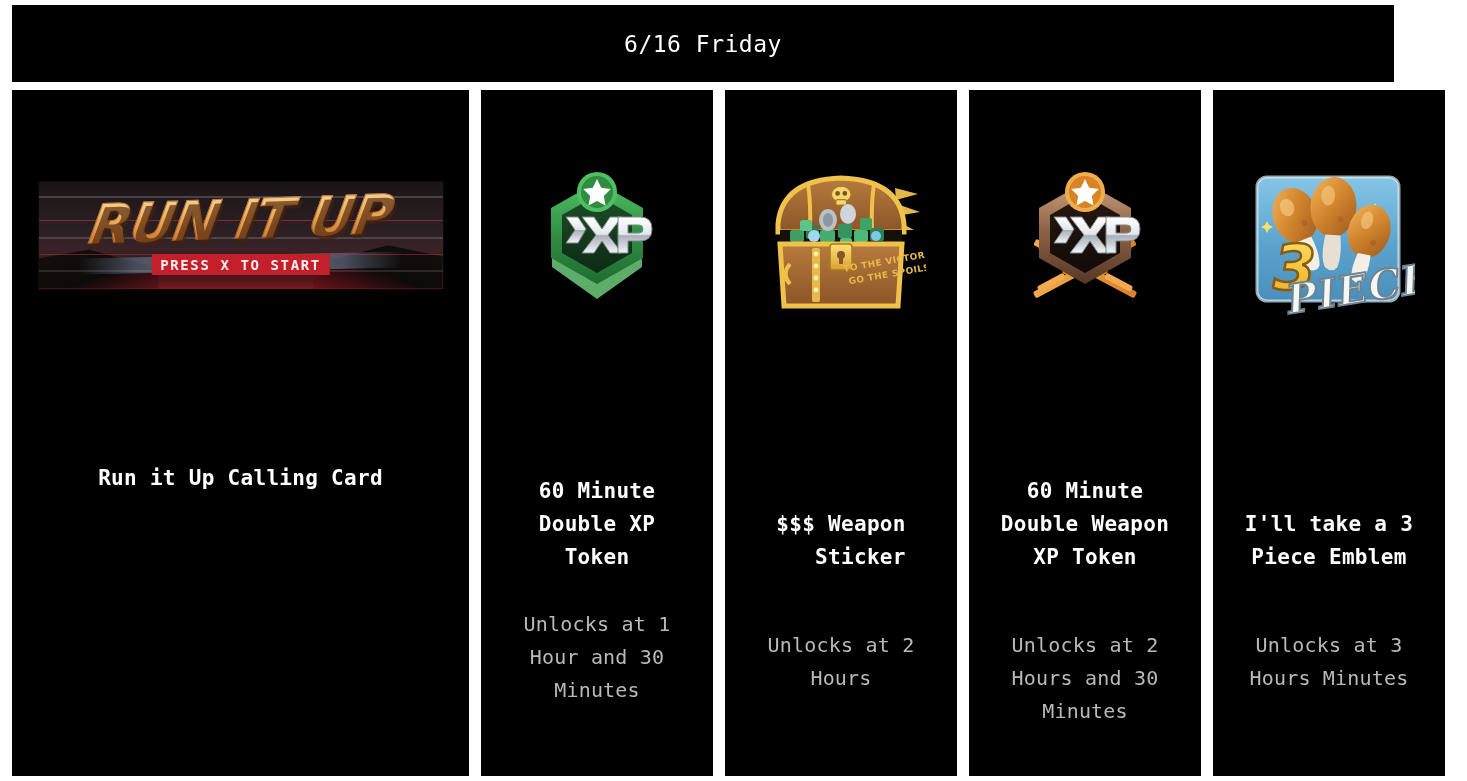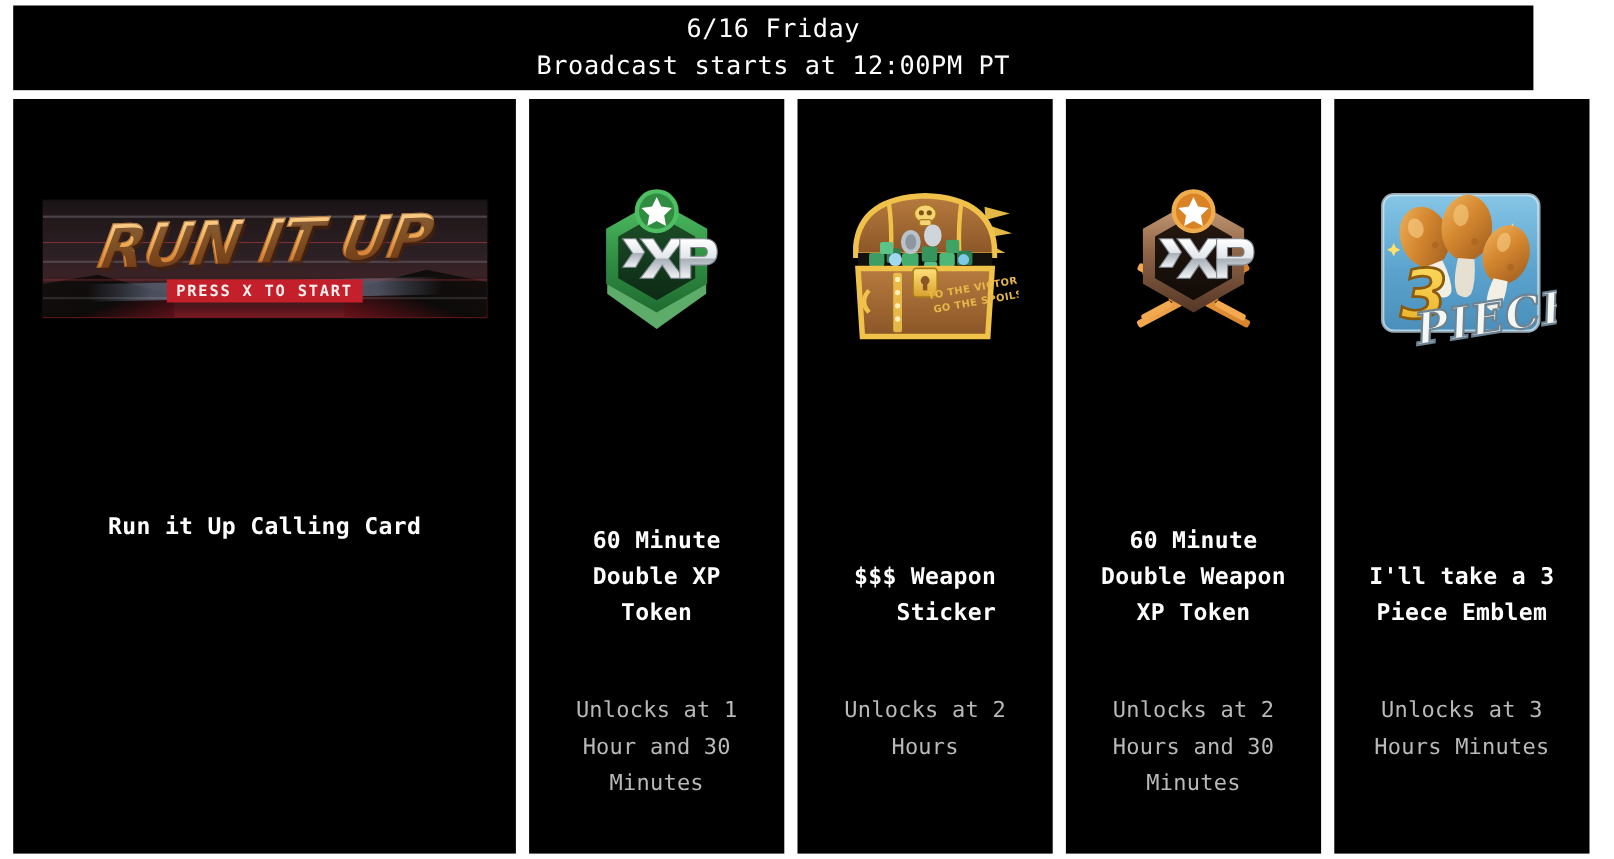--- a/index.html
+++ b/index.html
@@ -98,21 +98,21 @@
     text-align: center;
     letter-spacing: 0.2px;
     white-space: pre-line;
   }
 
   
   .card.wide  .item-title  { margin-top: 82px; }
   .card.wide  .unlock-text { margin-top: 55px; }
 
   .card.slim.t1 .item-title  { margin-top: 85px; }
-  .card.slim.t1 .unlock-text { margin-top: 55px; }
+  .card.slim.t1 .unlock-text { margin-top: 34px; }
 
   .card.slim.t2 .item-title  { margin-top: 118px; text-align: right; }
   .card.slim.t2 .unlock-text { margin-top: 55px; }
 
   .card.slim.t3 .item-title  { margin-top: 85px; }
   .card.slim.t3 .unlock-text { margin-top: 55px; }
 
   .card.slim.t4 .item-title  { margin-top: 118px; }
   .card.slim.t4 .unlock-text { margin-top: 55px; }
 
@@ -202,21 +202,20 @@
   .emblem-wrap { position: relative; width: 172px; height: 155px; }
   .emblem-wrap svg { display: block; width: 172px; height: 155px; }
 </style>
 </head>
 <body>
 
 <div class="page">
 
   <div class="header">
     <div class="header-line">6/16 Friday</div>
-    <div class="header-line">Broadcast starts at 12:00PM PT</div>
   </div>
 
   <div class="cards">
 
     <div class="card wide">
       <div class="art-slot">
         <div class="calling-card">
           <div class="cc-dark-left"></div>
           <div class="cc-dark-right"></div>
           <div class="cc-mid-band"></div>

